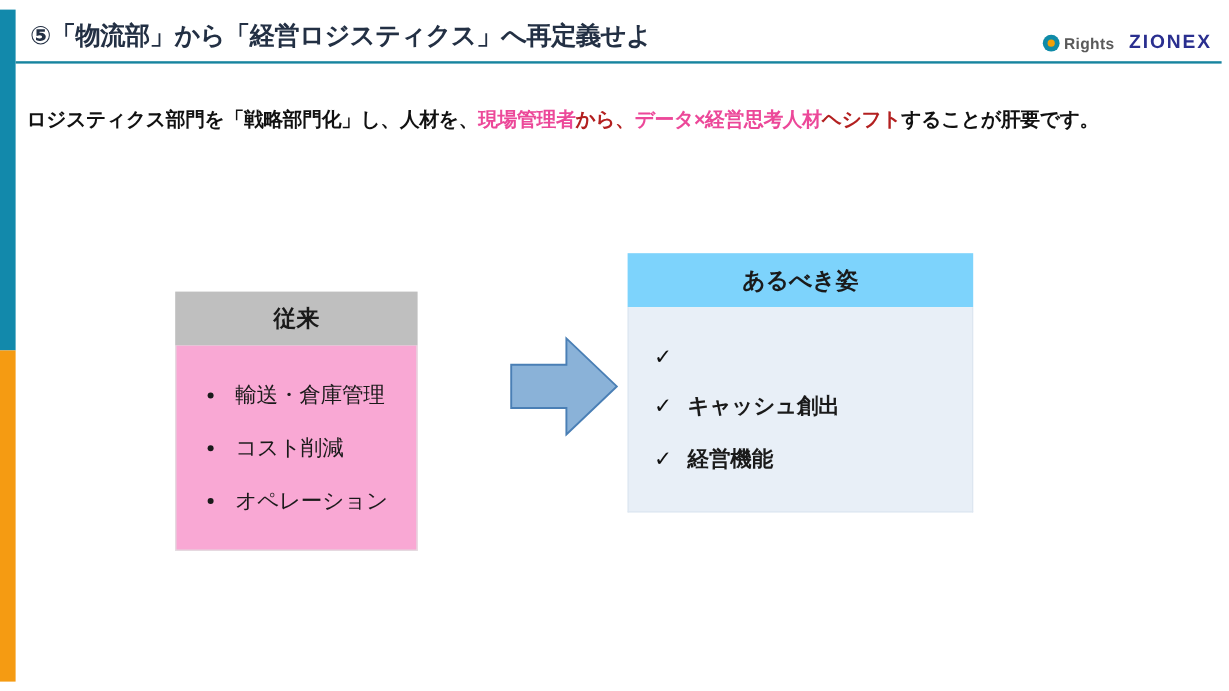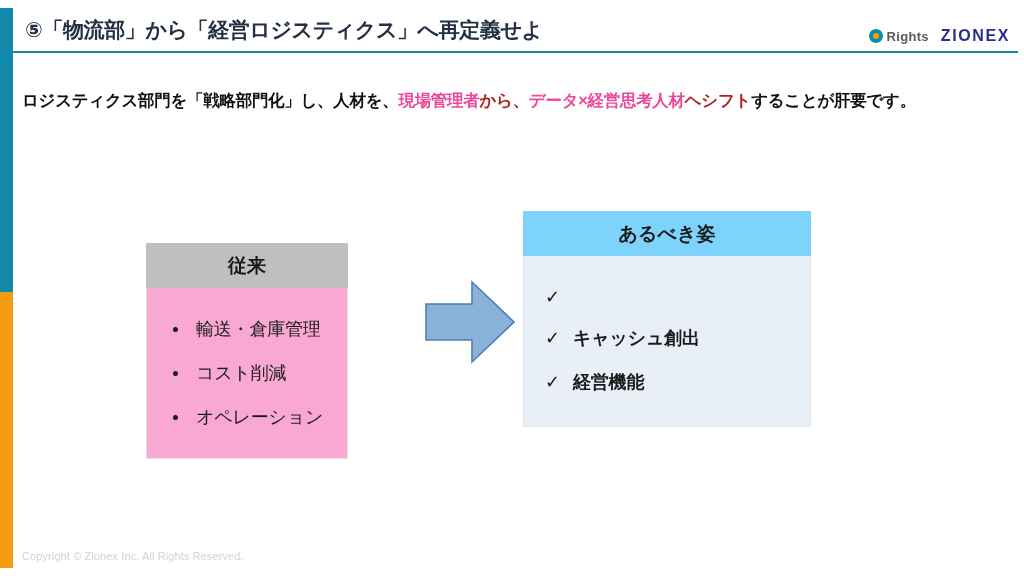--- a/index.html
+++ b/index.html
@@ -295,15 +295,14 @@
         <span class="check-mark">✓</span>
         <span>キャッシュ創出</span>
       </div>
       <div class="box-item">
         <span class="check-mark">✓</span>
         <span>経営機能</span>
       </div>
     </div>
   </div>
 
-  <div class="footer">Copyright © Zionex Inc. All Rights Reserved.</div>
 
 </div>
 
 </body></html>

